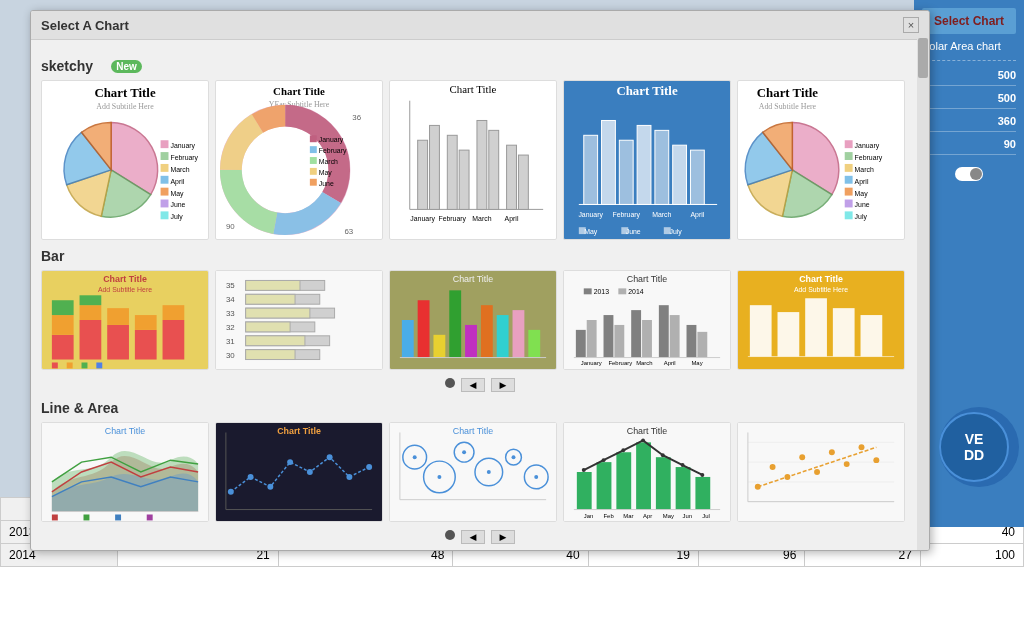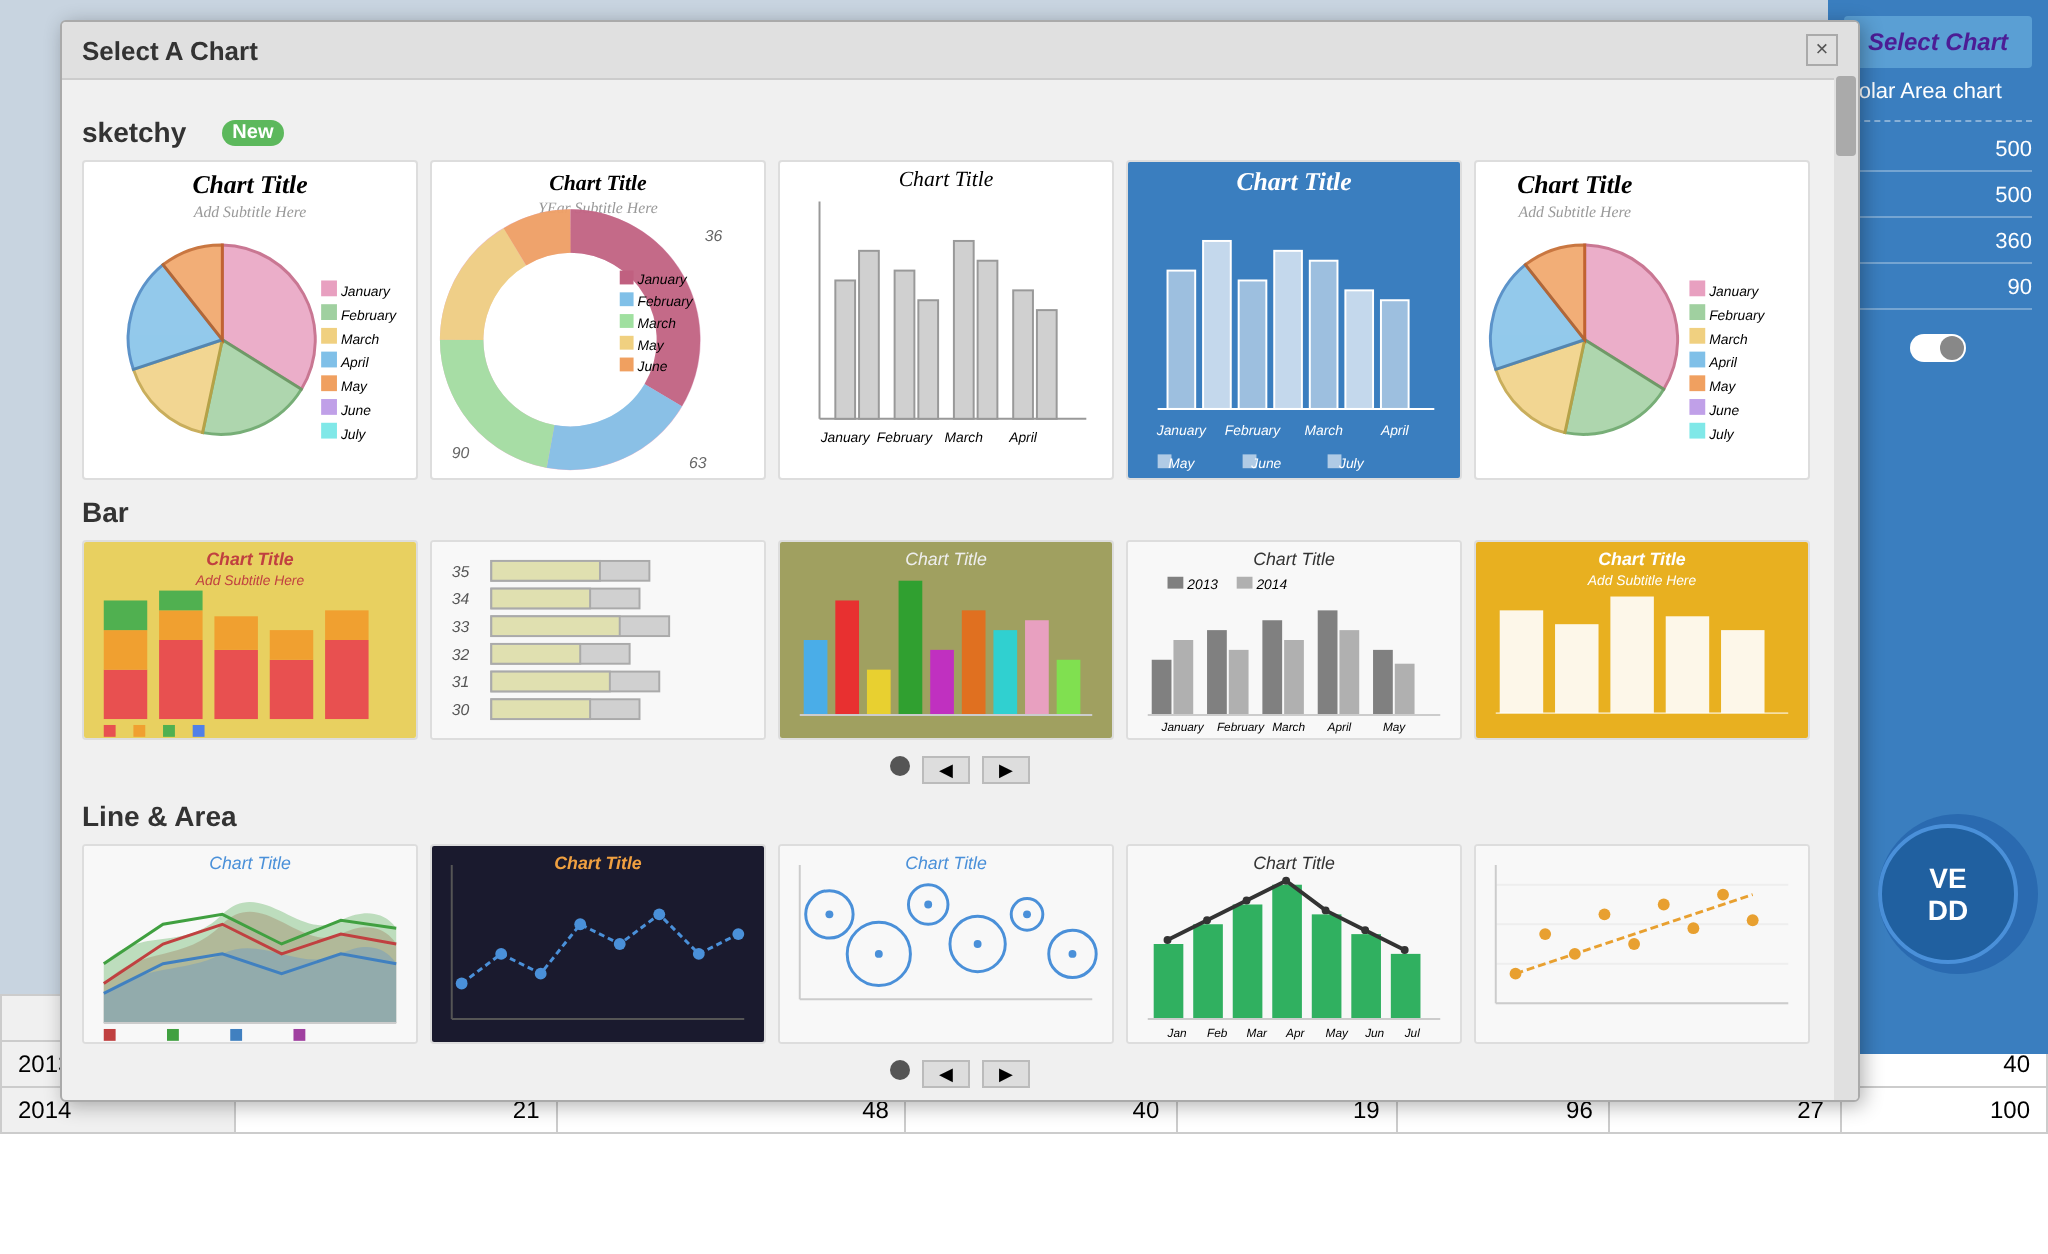--- a/index.html
+++ b/index.html
@@ -50,44 +50,44 @@
       height: 527px;
       background: #3a7ebf;
       display: flex;
       flex-direction: column;
       align-items: center;
       padding: 8px;
       gap: 6px;
     }
     .select-chart-btn {
       background: #5a9fd4;
-      color: #4c1d95;
+      color: #7f1d1d;
       border: none;
       padding: 6px 10px;
       font-size: 12px;
       font-weight: bold;
       cursor: pointer;
       width: 100%;
       text-align: center;
       border-radius: 2px;
-      font-style: italic;
     }
     .right-panel-label {
       color: white;
       font-size: 11px;
       text-align: left;
       width: 100%;
     }
     .right-panel-value {
       color: white;
       font-size: 11px;
       text-align: right;
       width: 100%;
       border-bottom: 1px solid rgba(255,255,255,0.3);
       padding-bottom: 4px;
+      font-weight: bold;
     }
     .right-panel-divider {
       width: 100%;
       border-top: 1px dashed rgba(255,255,255,0.4);
       margin: 2px 0;
     }
     .toggle-circle {
       width: 28px;
       height: 14px;
       background: #fff;
@@ -183,21 +183,20 @@
       border-radius: 8px;
       font-weight: bold;
     }
 
     
     .chart-grid {
       display: flex;
       gap: 6px;
       flex-wrap: wrap;
       margin-bottom: 8px;
-      font-style: italic;
     }
     .chart-thumb {
       background: white;
       border: 1px solid #ddd;
       border-radius: 2px;
       cursor: pointer;
       overflow: hidden;
       display: flex;
       align-items: center;
       justify-content: center;

